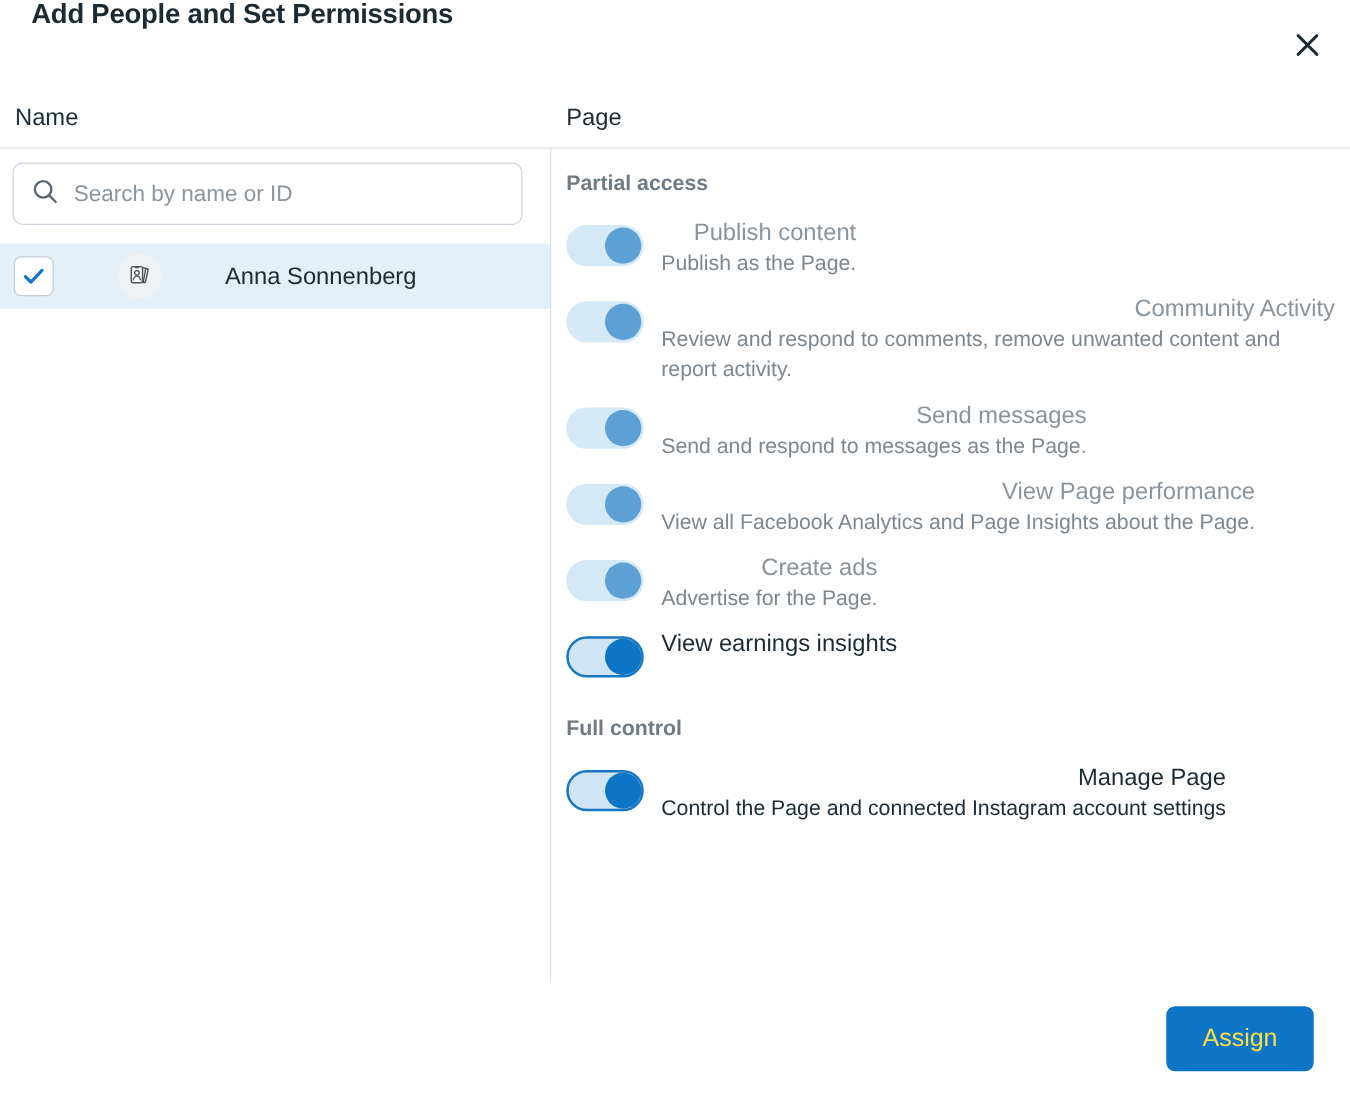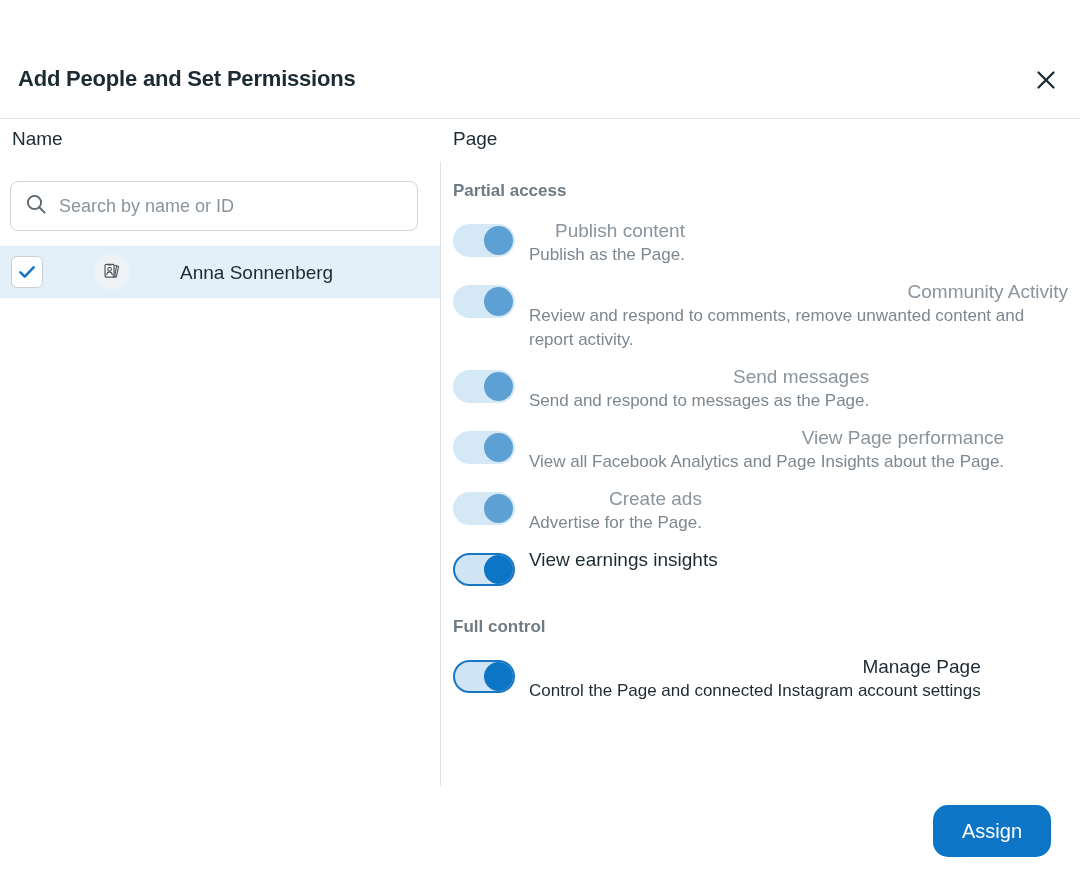--- a/index.html
+++ b/index.html
@@ -21,23 +21,21 @@
     display: flex;
     flex-direction: column;
   }
 
   
   .dialog-header {
     position: relative;
     height: 70px;
     flex: 0 0 70px;
     display: flex;
-    align-items: center;
-    padding: 0 18px;
-    margin-top: 44px;
+    padding: 0 25px;
   }
   .dialog-title {
     font-size: 22px;
     font-weight: bold;
     letter-spacing: -0.2px;
     color: #1c2b33;
     line-height: 1;
   }
   .close-button {
     position: absolute;
@@ -106,21 +104,21 @@
     width: 1px;
     height: 716px;
     background: #dbe2e8;
     z-index: 2;
   }
 
   
   .panel-name {
     width: 440px;
     flex: 0 0 440px;
-    padding: 19px 0 0 0;
+    padding: 12px 0 0 0;
     overflow: hidden;
   }
   .search-wrap {
     margin: 0 22px 0 10px;
   }
   .search-box {
     display: flex;
     align-items: center;
     height: 50px;
     border: 1px solid #ccd4dd;
@@ -280,23 +278,23 @@
     justify-content: flex-end;
     padding-right: 29px;
     background: #ffffff;
     z-index: 6;
   }
   .assign-button {
     min-width: 118px;
     height: 52px;
     padding: 0 22px;
     border: none;
-    border-radius: 15px;
+    border-radius: 7px;
     background: #0d75c5;
-    color: #ffffff;
+    color: #fde047;
     font-family: "Liberation Sans", sans-serif;
     font-size: 20px;
     cursor: pointer;
   }
 </style>
 </head>
 <body>
 
 <div class="dialog">
 

